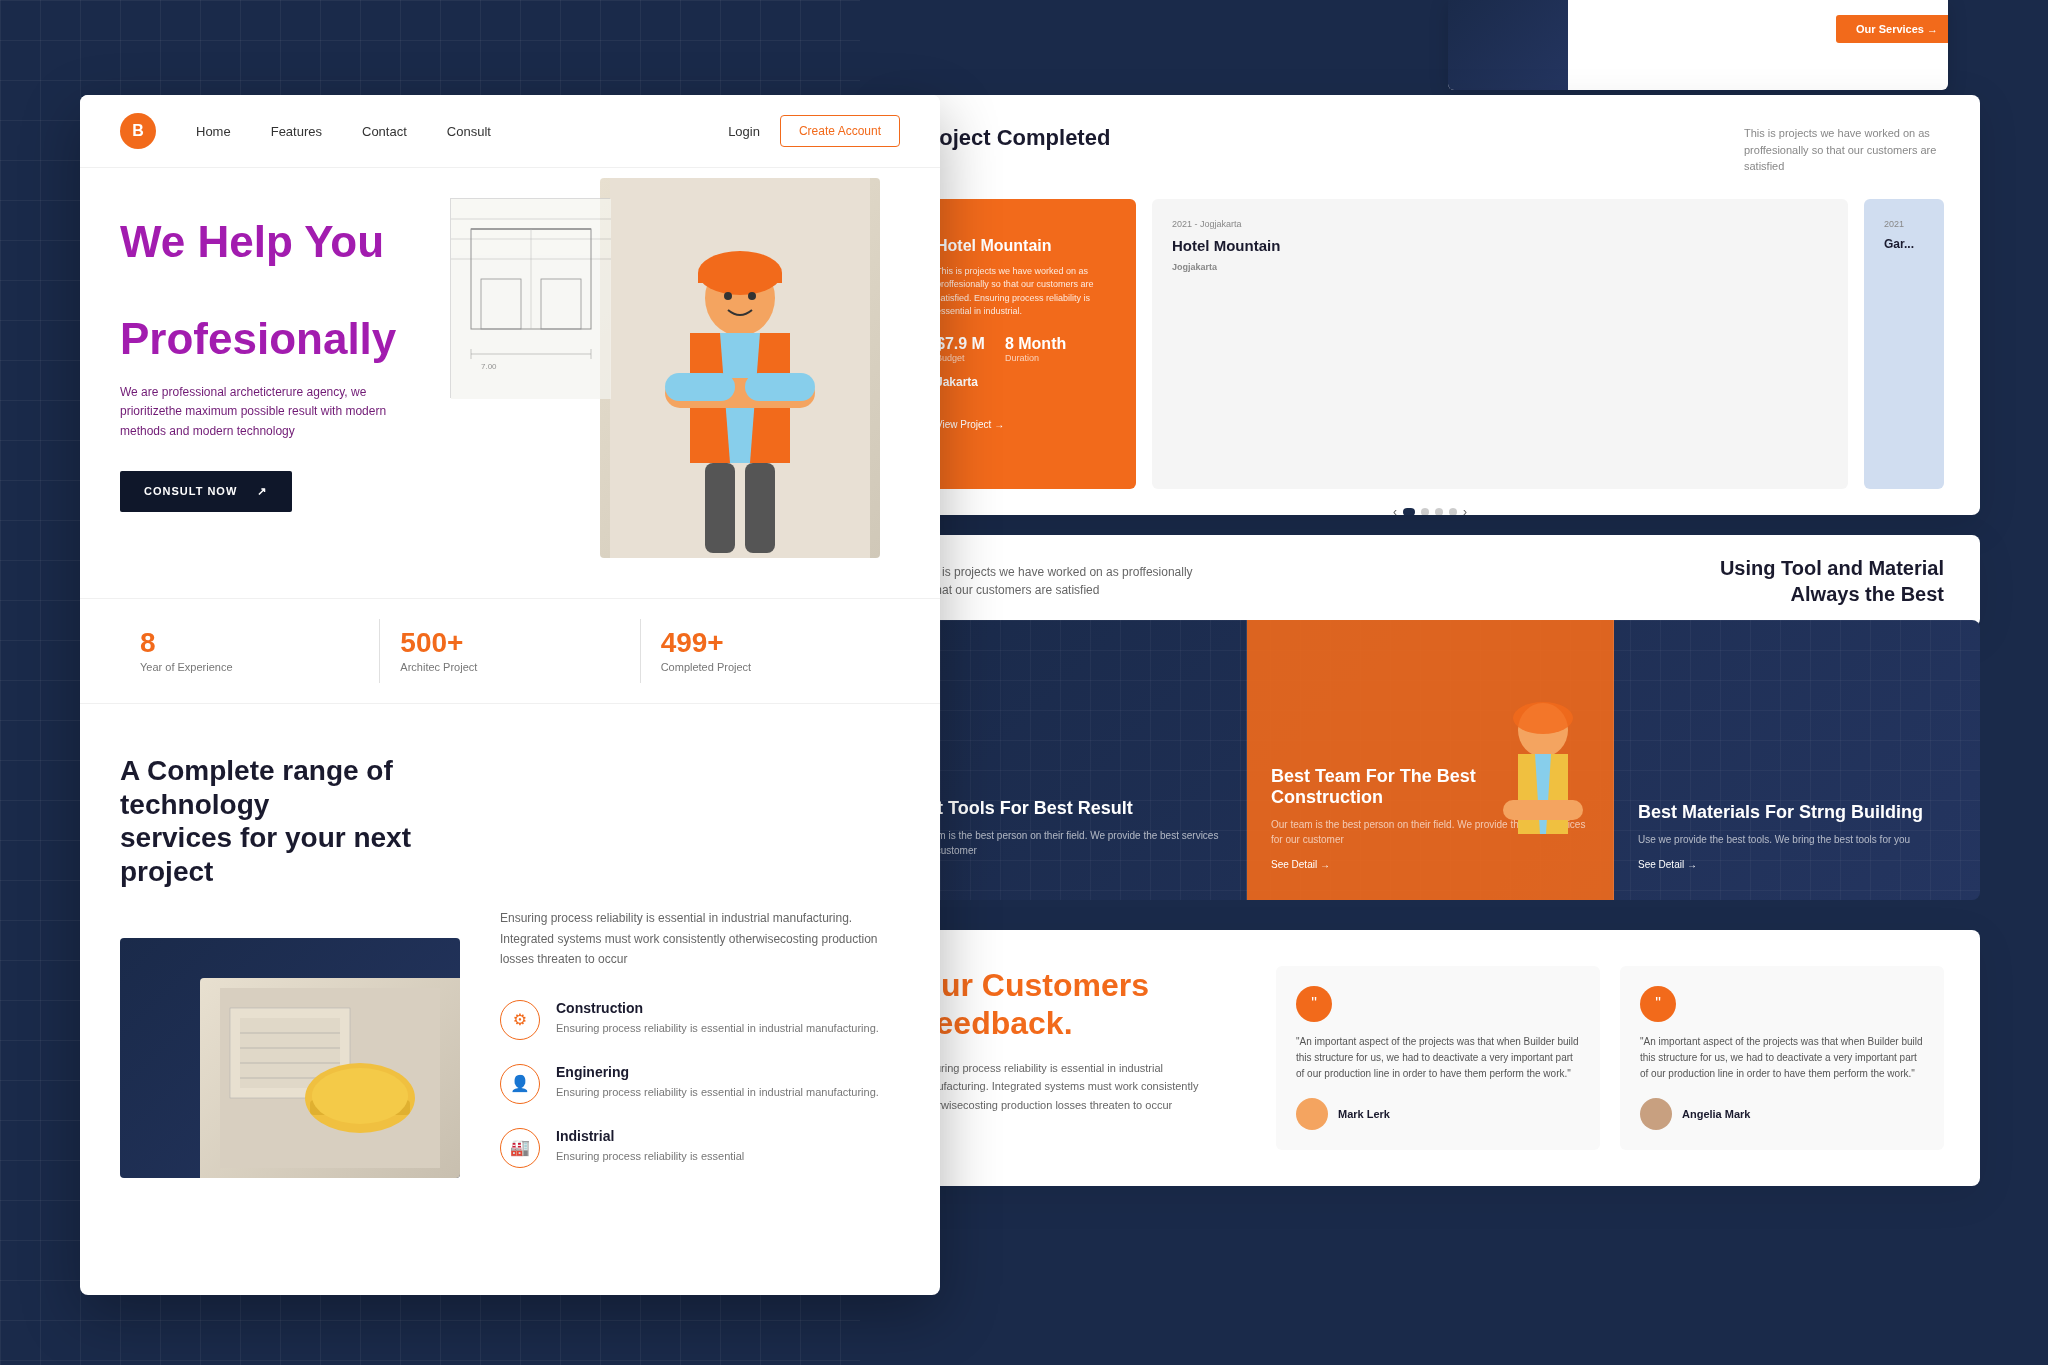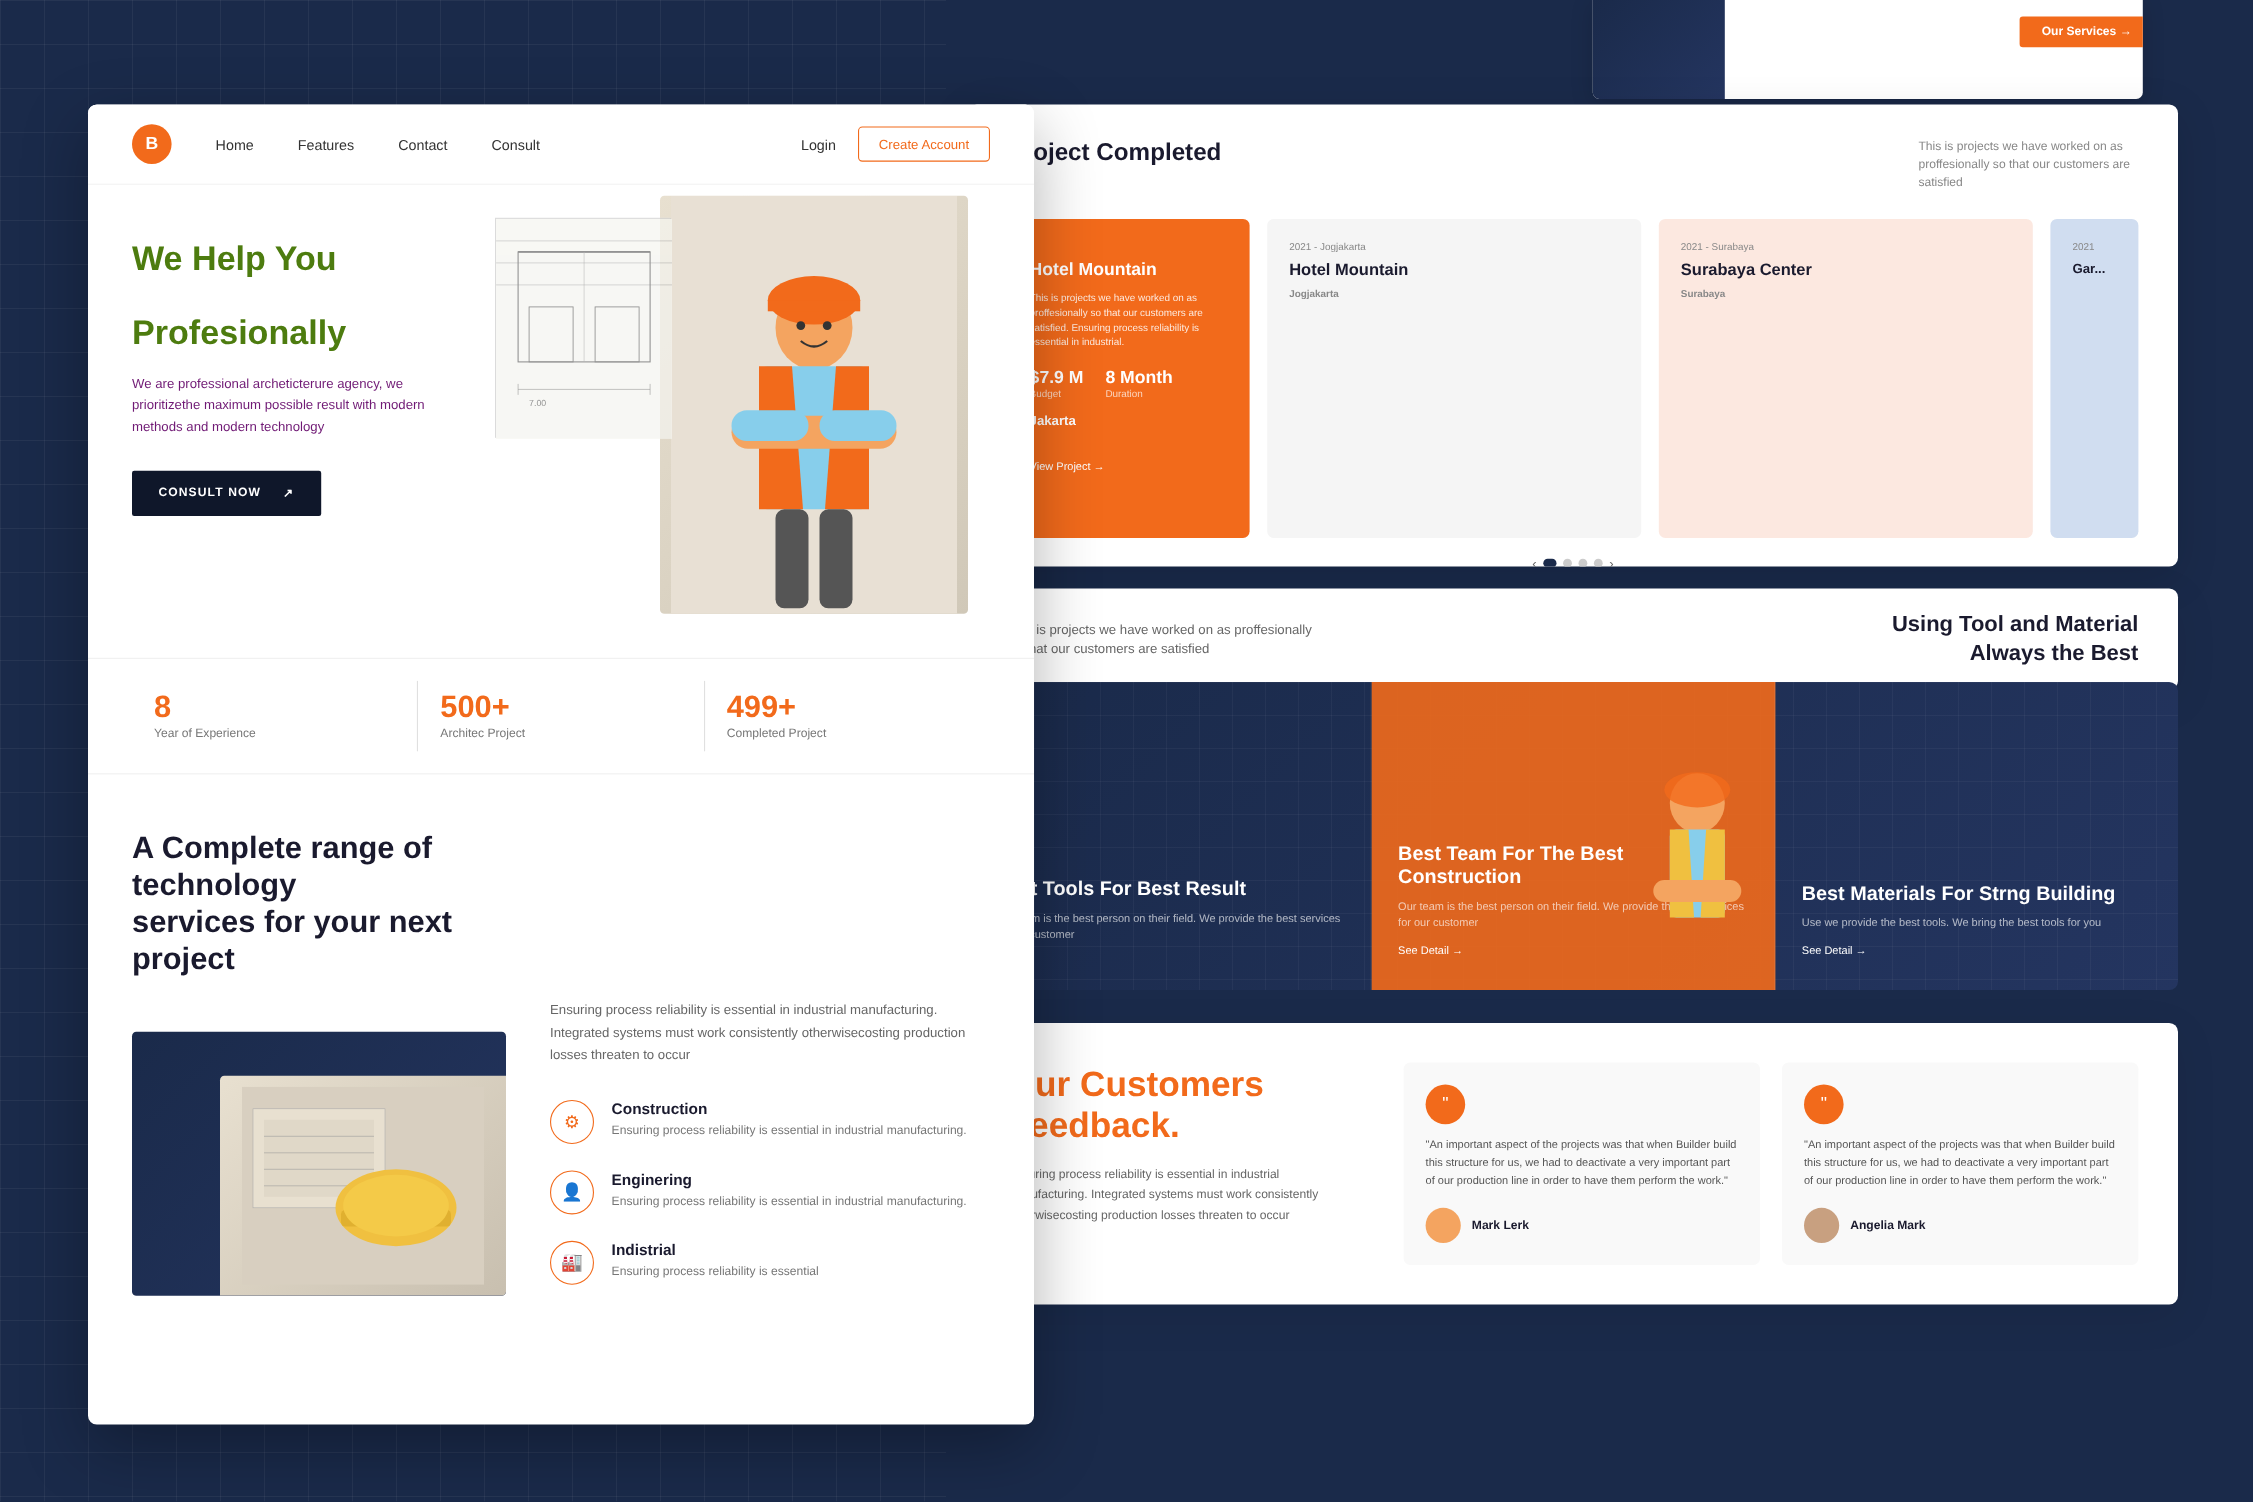--- a/index.html
+++ b/index.html
@@ -104,23 +104,23 @@
       padding: 50px 40px 30px 40px;
       position: relative;
       background: #fff;
       min-height: 420px;
       overflow: hidden;
     }
     .hero-content {
       max-width: 380px;
     }
     .hero-title {
-      font-size: 31px;
+      font-size: 44px;
       font-weight: 800;
-      color: #4d7c0f;
+      color: #a21caf;
       line-height: 1.1;
       margin-bottom: 20px;
     }
     .hero-desc {
       font-size: 12px;
       color: #701a75;
       line-height: 1.6;
       margin-bottom: 30px;
       max-width: 300px;
     }
@@ -811,25 +811,20 @@
         <div class="proj-location">Jakarta</div>
         <div class="proj-view-link">View Project →</div>
       </div>
 
       <div class="project-col-gray">
         <div class="proj-col-year">2021 - Jogjakarta</div>
         <div class="proj-col-name">Hotel Mountain</div>
         <div class="proj-col-city">Jogjakarta</div>
       </div>
 
-      <div class="project-col-pink">
-        <div class="proj-col-year">2021 - Surabaya</div>
-        <div class="proj-col-name">Surabaya Center</div>
-        <div class="proj-col-city">Surabaya</div>
-      </div>
 
       <div class="project-col-blue">
         <div class="proj-col-year">2021</div>
         <div class="proj-col-name" style="font-size:12px;">Gar...</div>
       </div>
     </div>
     <div class="pagination-dots">
       <span class="pagination-arrow">‹</span>
       <div class="dot active"></div>
       <div class="dot"></div>

